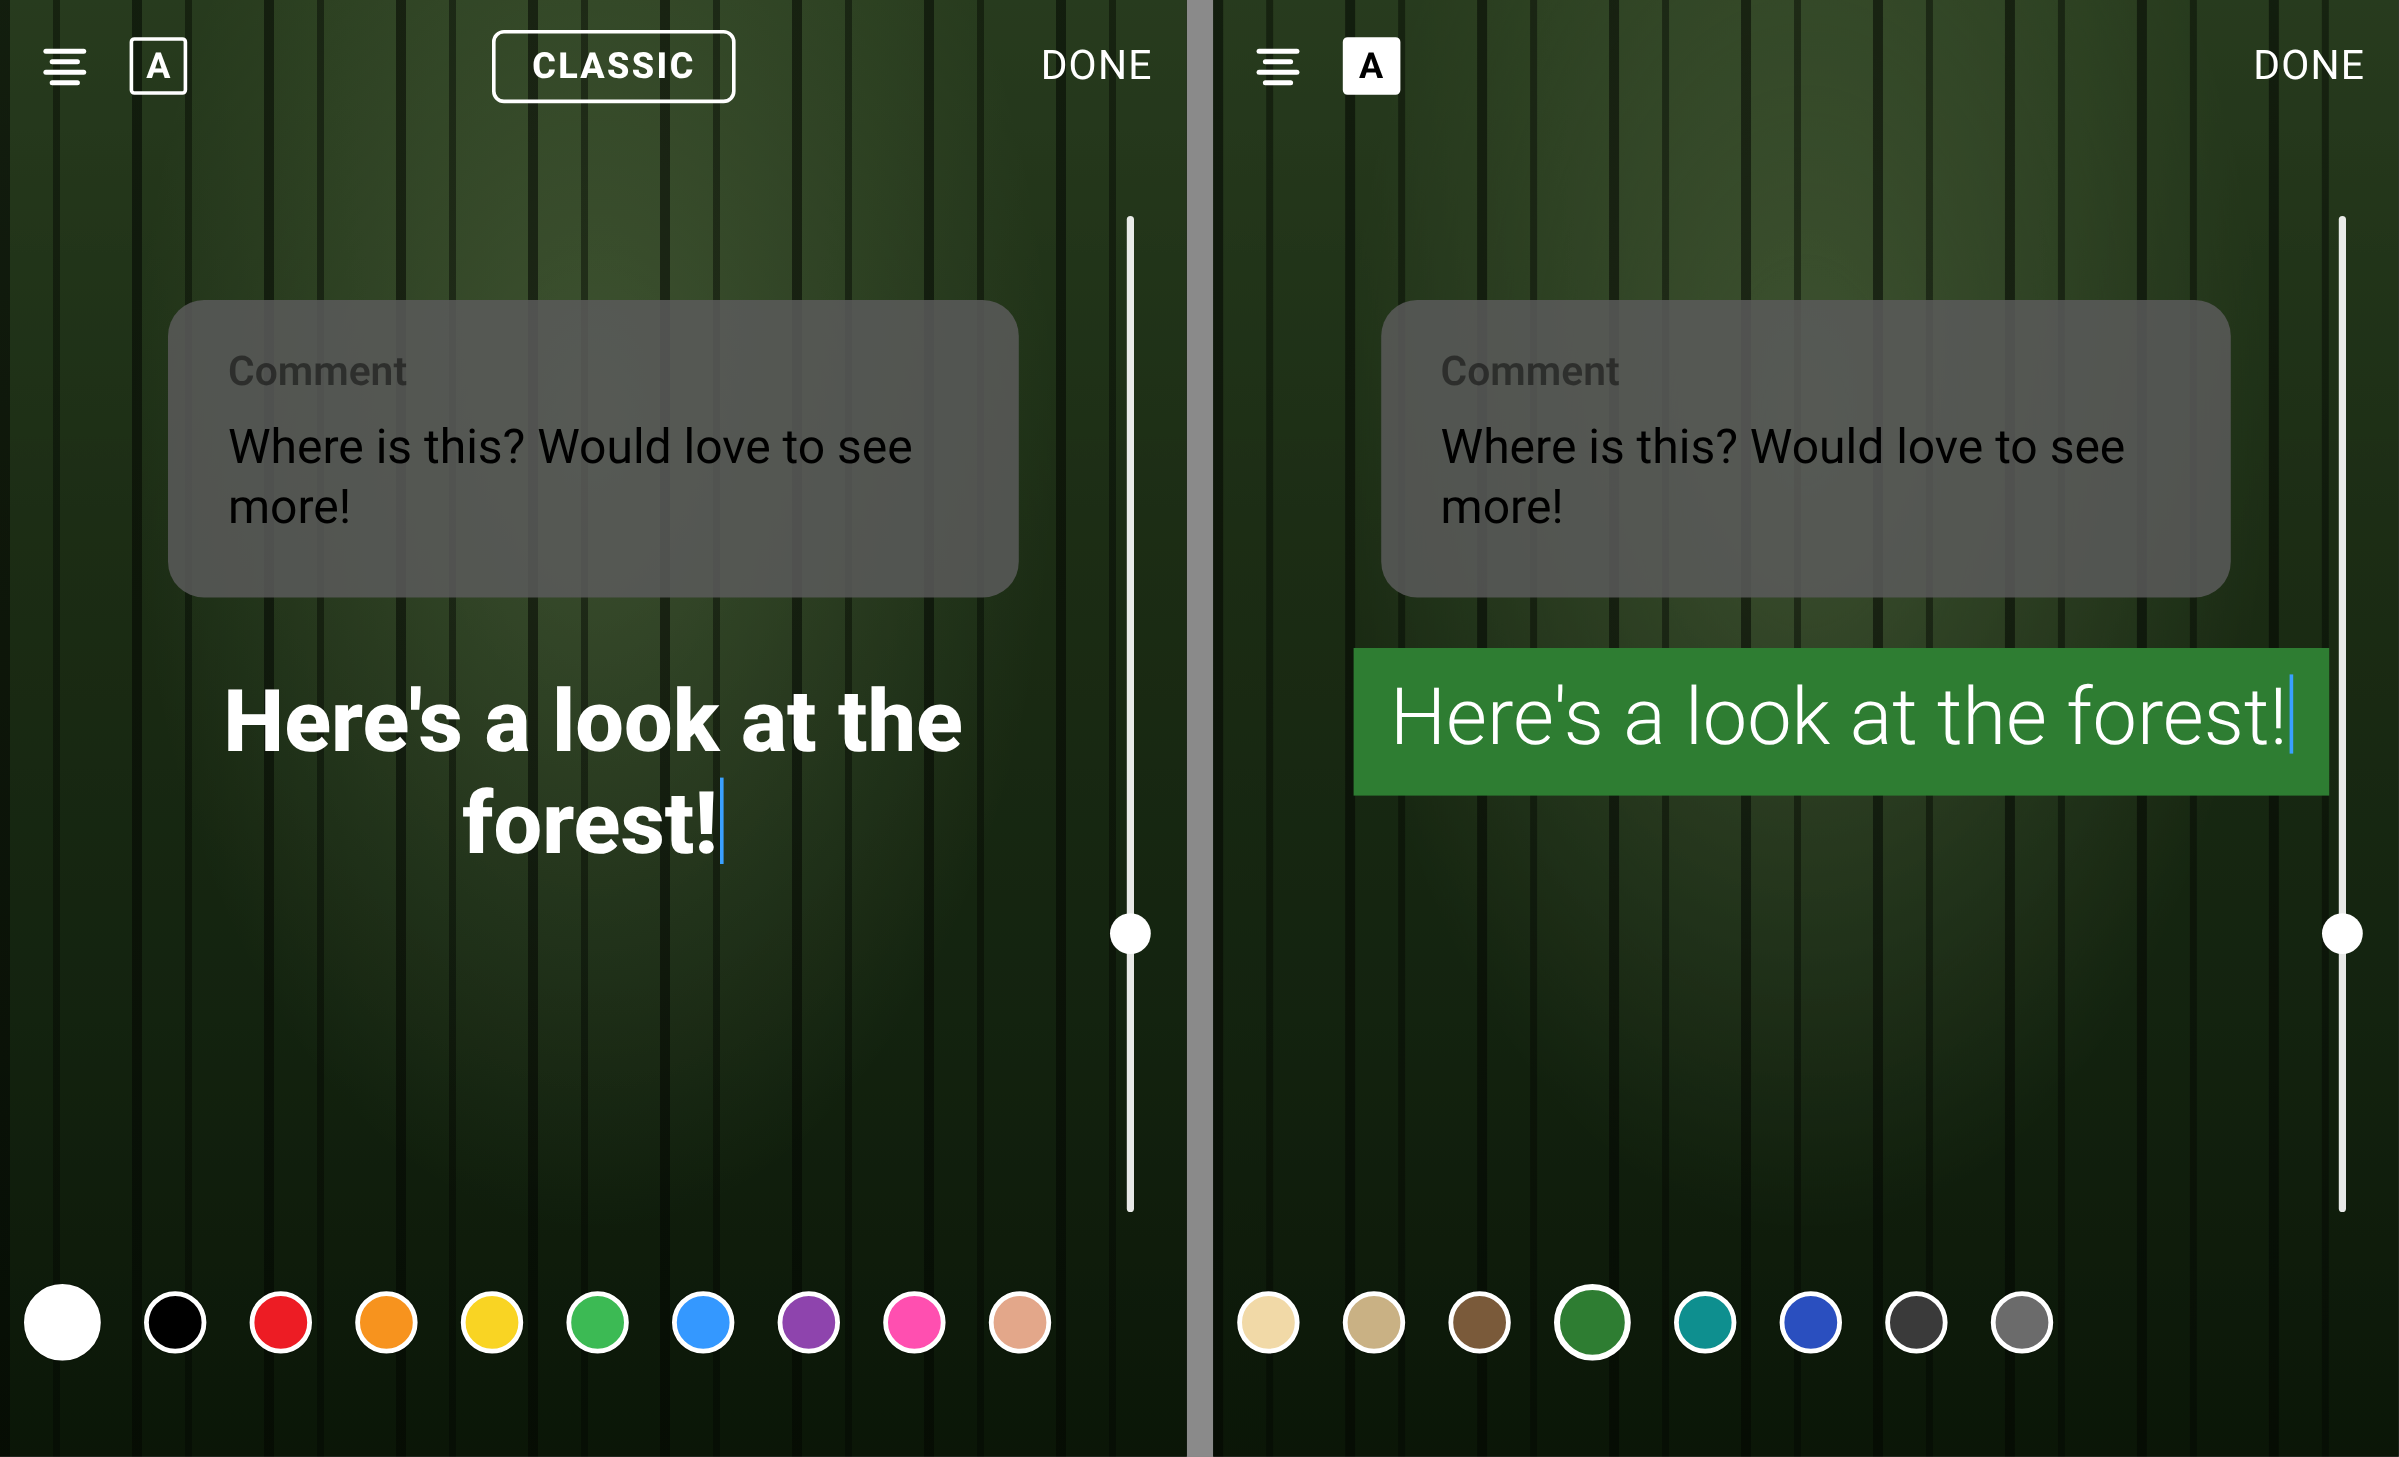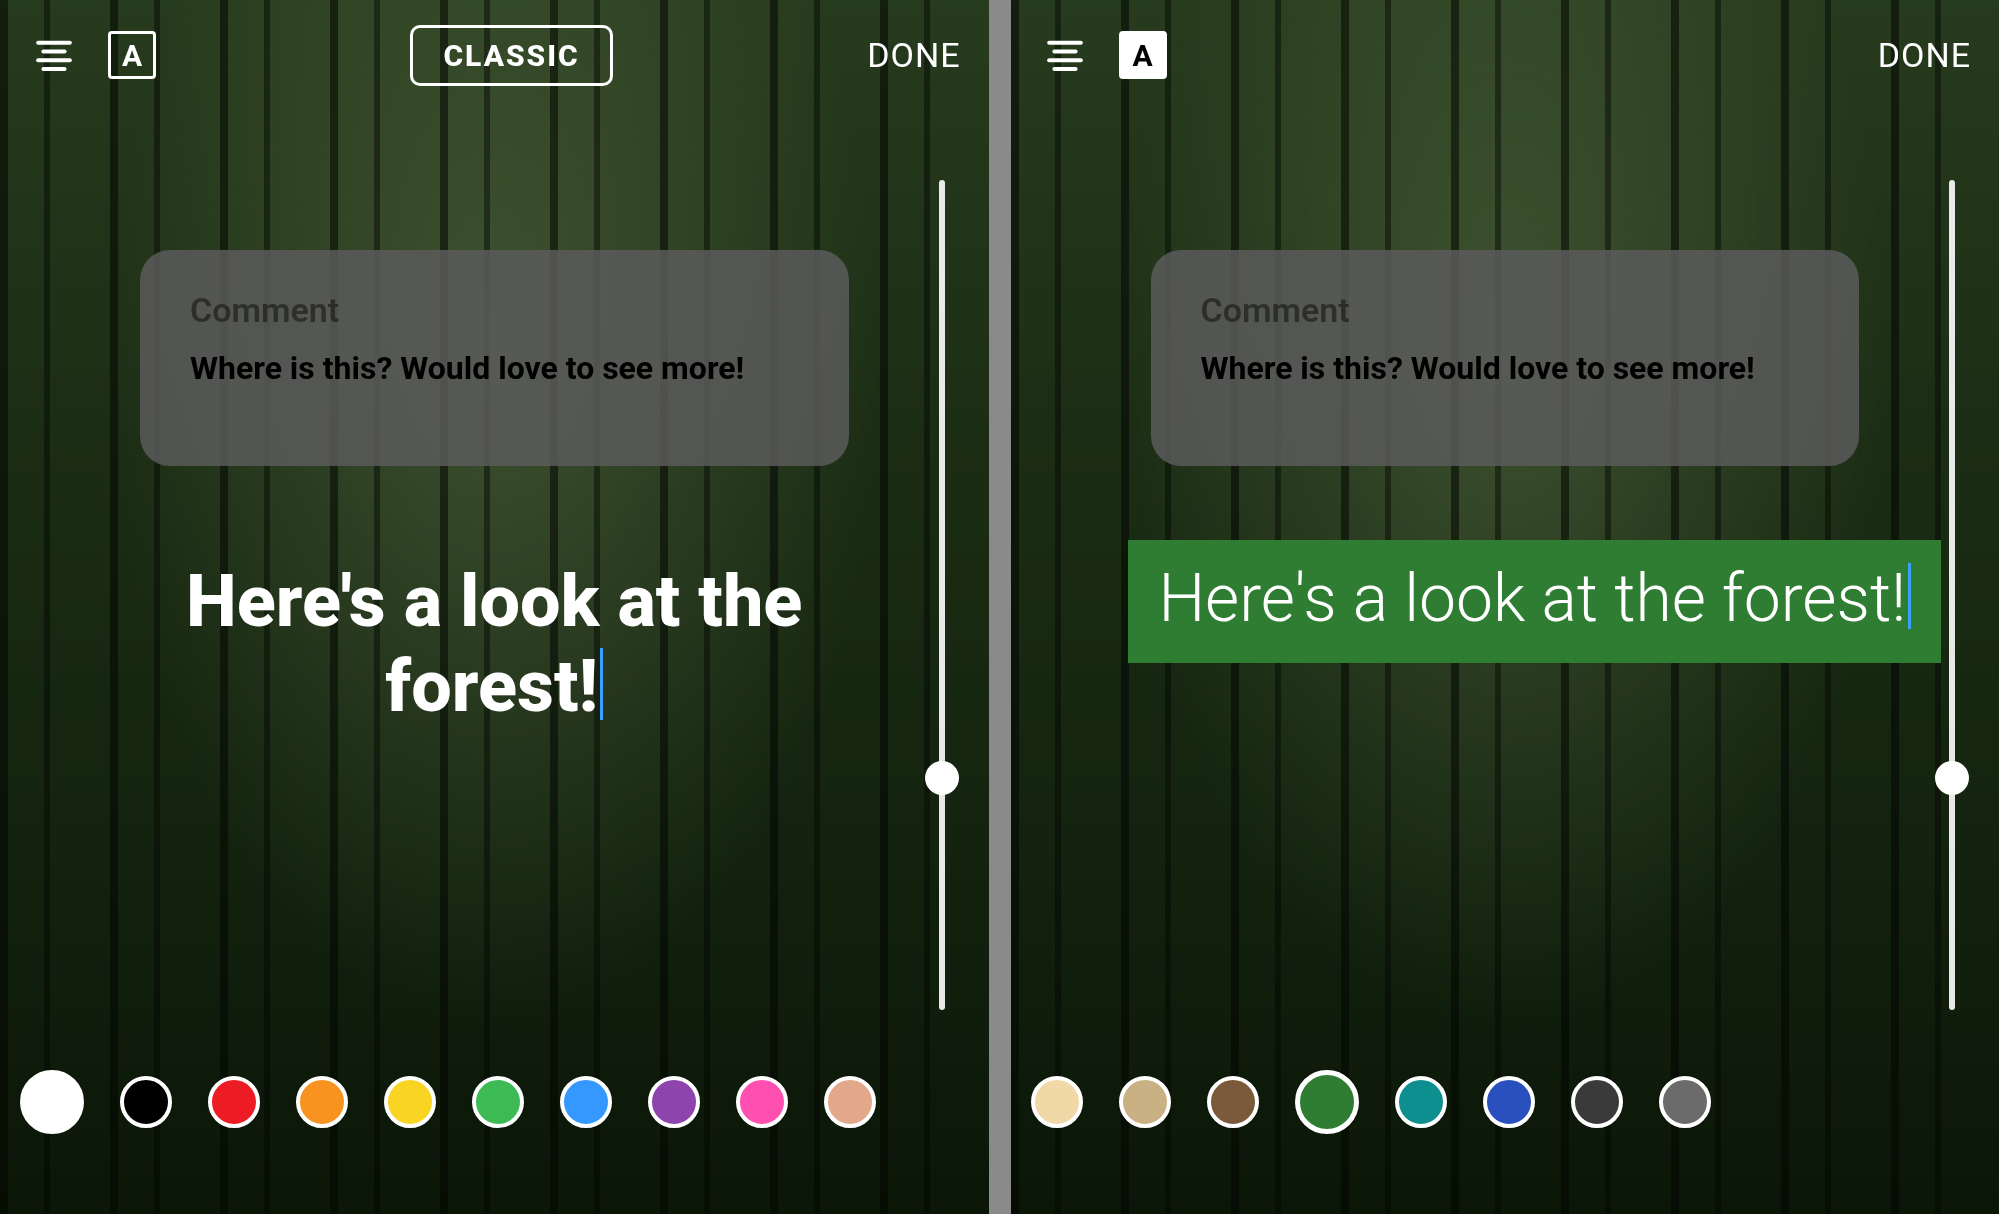--- a/index.html
+++ b/index.html
@@ -96,34 +96,33 @@
   }
 
   
   .comment-card {
     position: absolute;
     top: 250px;
     left: 140px;
     right: 140px;
     background: rgba(90,90,90,0.85);
     border-radius: 30px;
-    padding: 40px 50px 78px 50px;
+    padding: 40px 50px 50px 50px;
     z-index: 5;
   }
   .comment-label {
     color: rgba(0,0,0,0.45);
     font-size: 34px;
     font-weight: 600;
     margin-bottom: 18px;
   }
   .comment-body {
     color: #000;
-    font-size: 32px;
+    font-size: 40px;
     line-height: 1.25;
-    font-weight: bold;
   }
 
   
   .caption {
     position: absolute;
     left: 0; right: 0;
     text-align: center;
     z-index: 6;
     color: #fff;
   }

